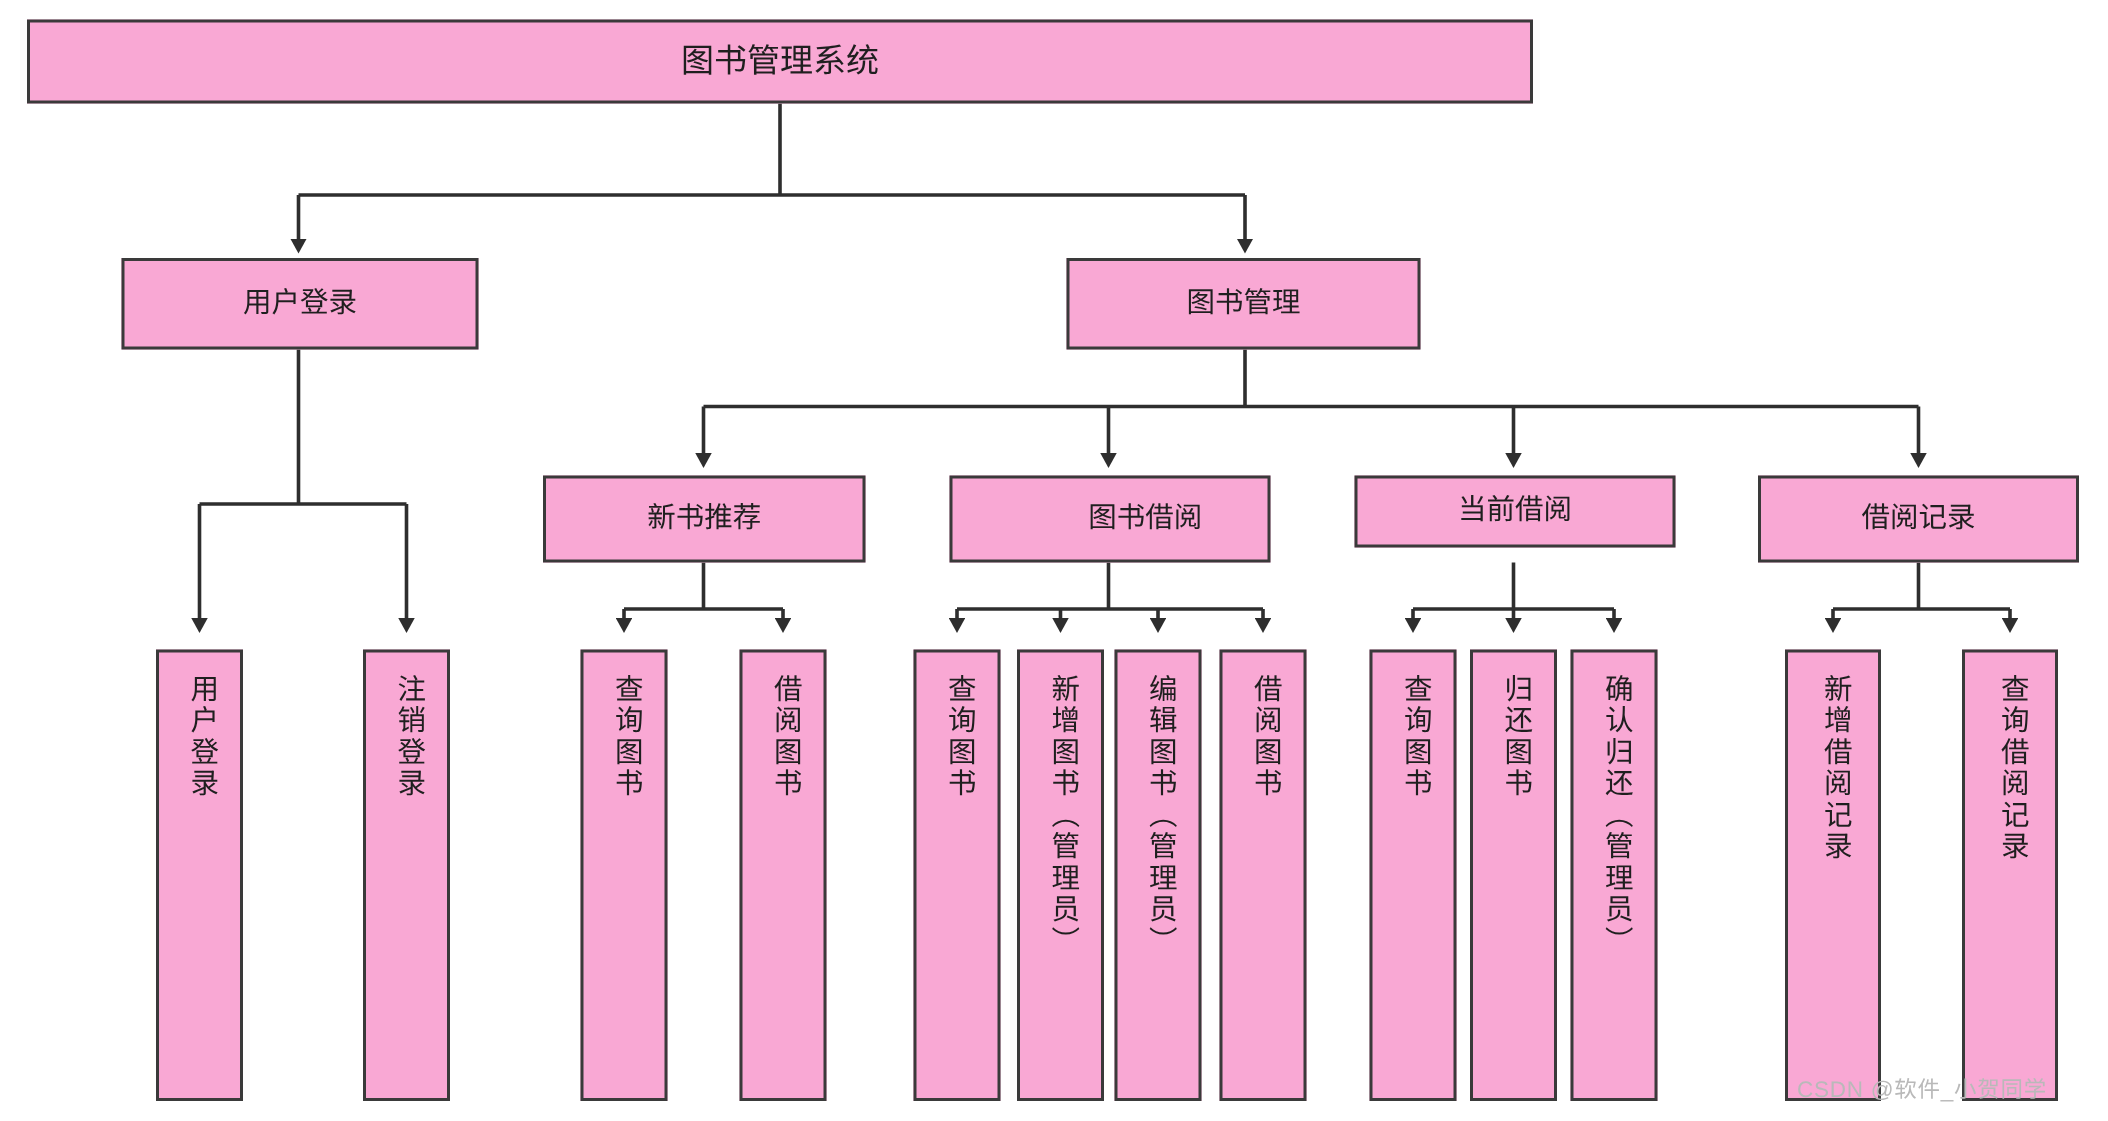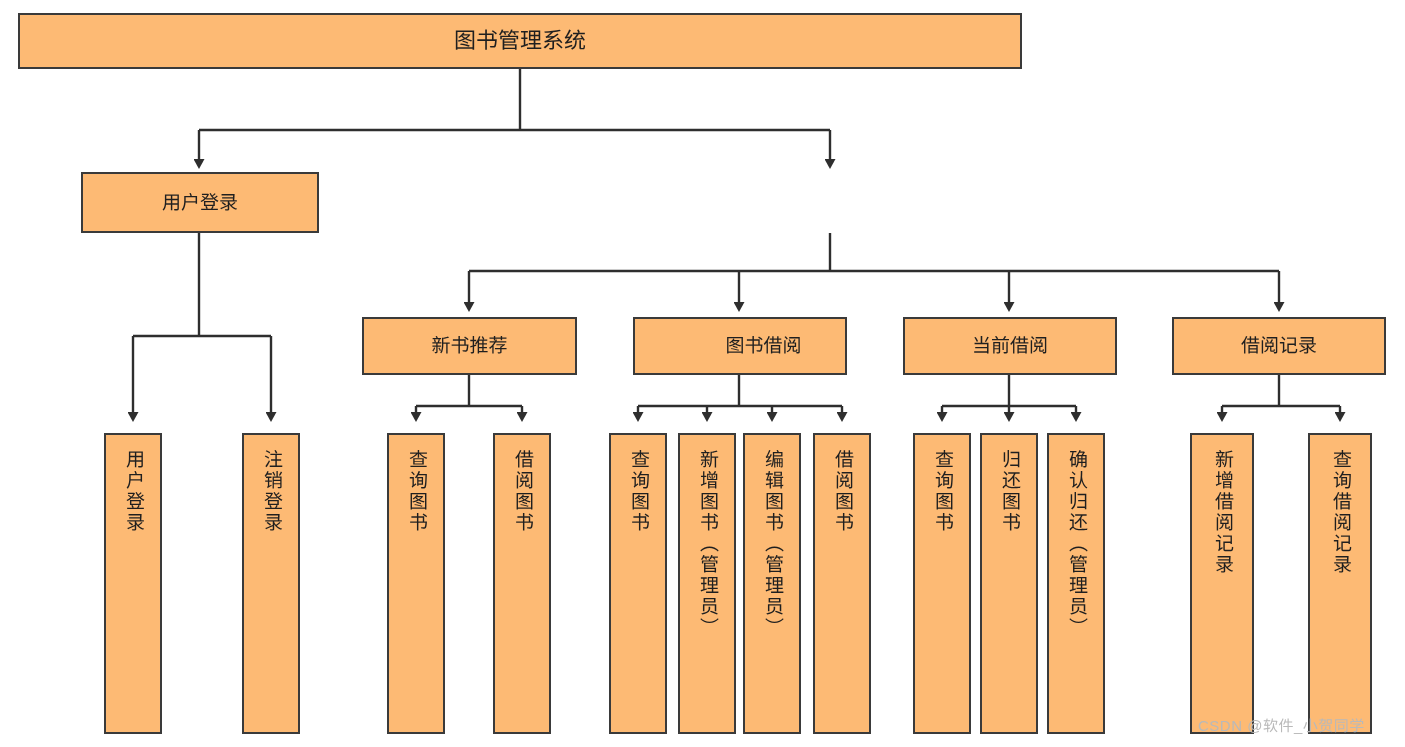--- a/index.html
+++ b/index.html
@@ -25,21 +25,21 @@
     left: 0;
     top: 0;
     width: 1405px;
     height: 747px;
     pointer-events: none;
   }
   
   .node {
     position: absolute;
     box-sizing: border-box;
-    background: #fdba74;
+    background: #f9a8d4;
     border: 2px solid #3a3a3a;
     display: flex;
     align-items: center;
     justify-content: center;
     color: #1f1f1f;
     line-height: 1.25;
     white-space: nowrap;
   }
   .node.root {
     font-size: 22px;
@@ -131,28 +131,31 @@
     </g>
   </svg>
 
   <div class="node root" style="left:18px; top:13px; width:1004px; height:56px;">
     <span>图书管理系统</span>
   </div>
 
   <div class="node level2" style="left:81px; top:172px; width:238px; height:61px;">
     <span>用户登录</span>
   </div>
+  <div class="node level2" style="left:711px; top:172px; width:236px; height:61px;">
+    <span>图书管理</span>
+  </div>
 
   <div class="node level3" style="left:362px; top:317px; width:215px; height:58px;">
     <span>新书推荐</span>
   </div>
   <div class="node level3" style="left:633px; top:317px; width:214px; height:58px;padding-left:47px;">
     <span>图书借阅</span>
   </div>
-  <div class="node level3" style="left:903px; top:317px; width:214px; height:58px;">
+  <div class="node level3" style="left:903px; top:317px; width:214px; height:48px;">
     <span>当前借阅</span>
   </div>
   <div class="node level3" style="left:1172px; top:317px; width:214px; height:58px;">
     <span>借阅记录</span>
   </div>
 
   <div class="node leaf" style="left:104px; top:433px; width:58px; height:301px;">
     <span class="leaf-label">用户登录</span>
   </div>
   <div class="node leaf" style="left:242px; top:433px; width:58px; height:301px;">

